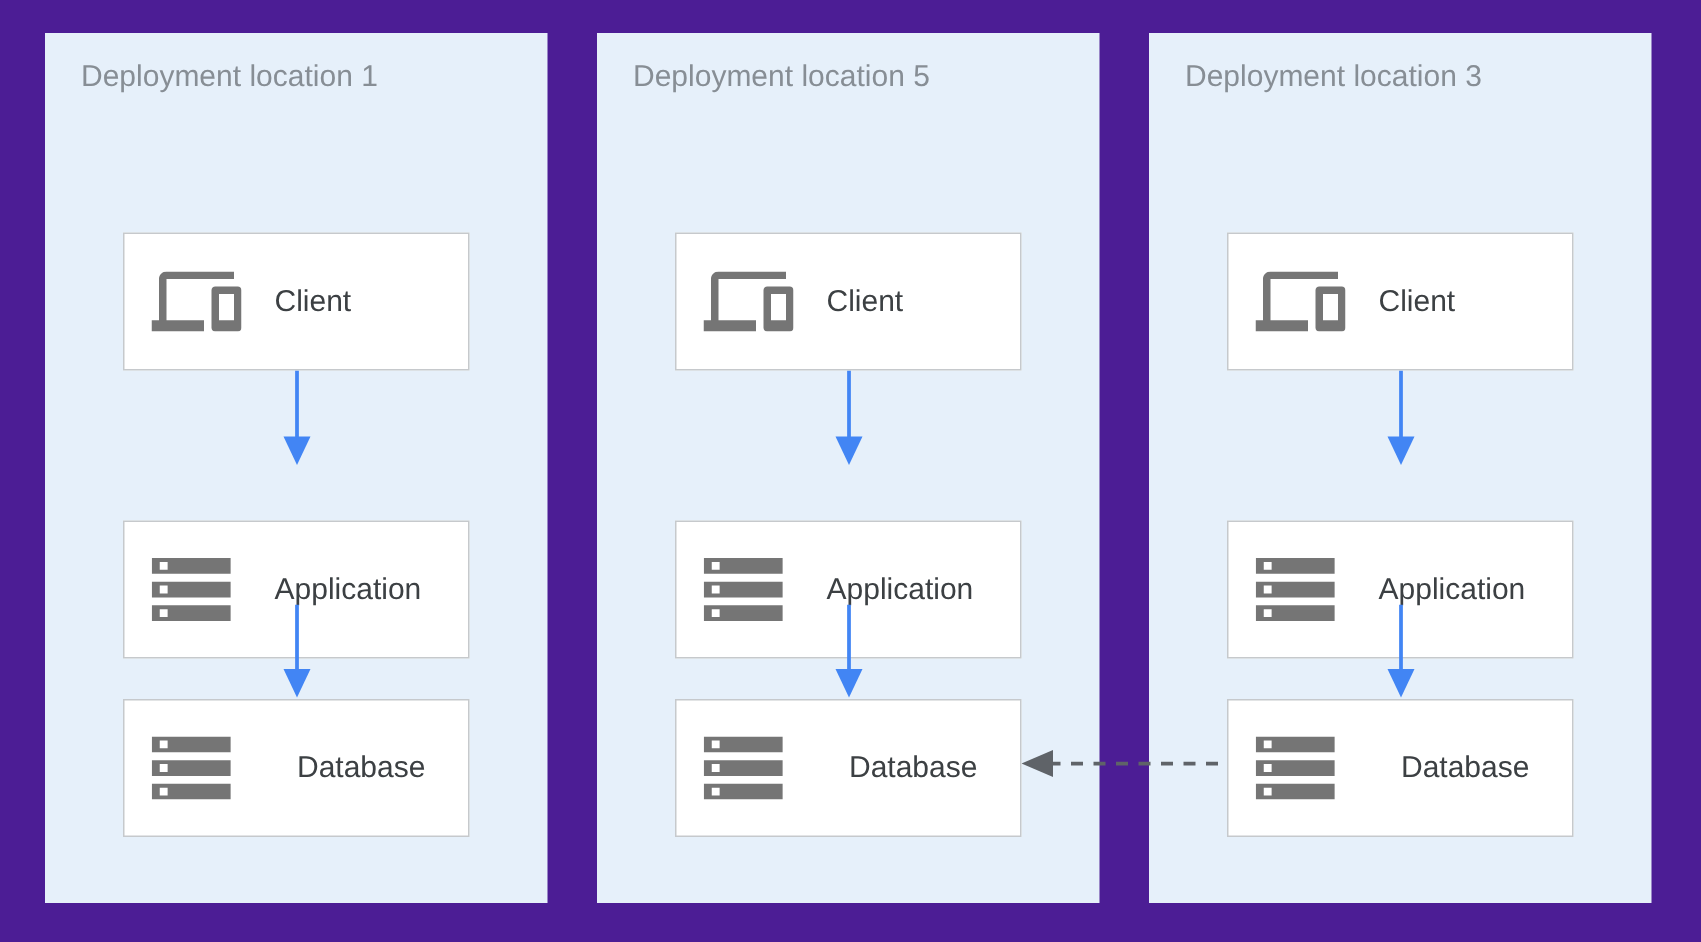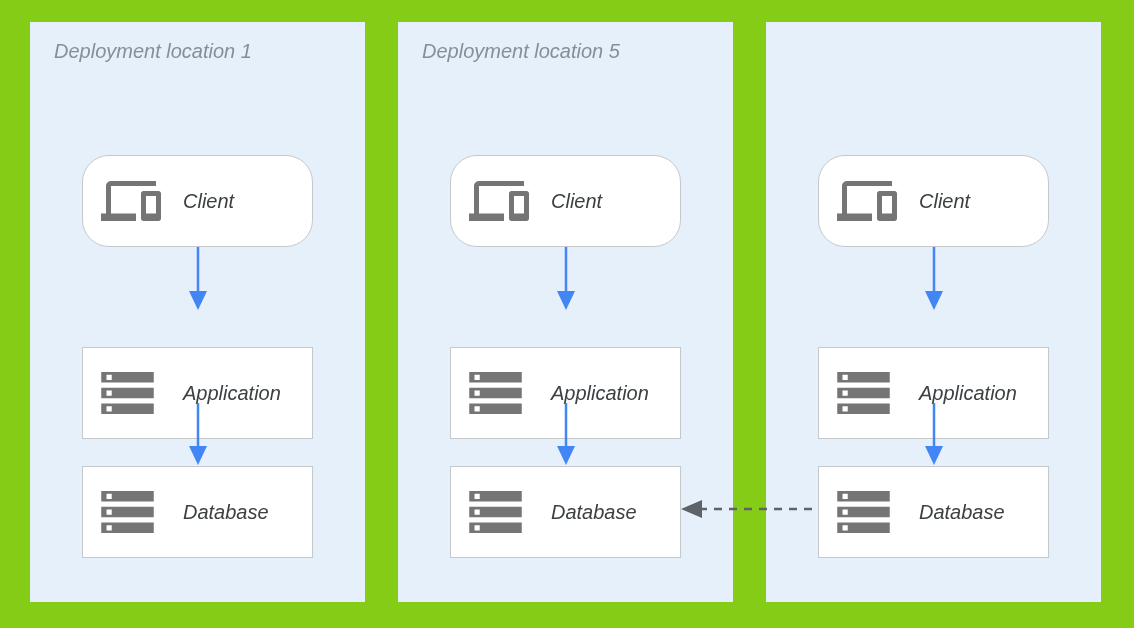--- a/index.html
+++ b/index.html
@@ -10,24 +10,23 @@
     --label-text:#3C4043;
     --icon-gray:#757575;
     --arrow-blue:#4285F4;
     --dash-gray:#5F6368;
   }
   *{box-sizing:border-box;}
   html,body{margin:0;padding:0;background:#FFFFFF;}
   .canvas{
     position:relative;
     width:1134px;height:628px;
-    background:#84cc16;
+    background:#4c1d95;
     font-family:"Liberation Sans", sans-serif;
     overflow:hidden;
-    font-style:italic;
   }
   .panel{
     position:absolute;top:22px;width:335px;height:580px;
     background:var(--panel-bg);
   }
   .panel-1{left:30px;}
   .panel-2{left:398px;}
   .panel-3{left:766px;}
   .panel-title{
     position:absolute;left:24px;top:16px;
@@ -35,23 +34,23 @@
     color:var(--title-text);
     white-space:nowrap;
   }
   .node{
     position:absolute;left:52px;width:231px;height:92px;
     background:var(--node-bg);
     border:1px solid var(--node-border);
     display:flex;align-items:center;
     padding-left:18px;
   }
-  .node-client{top:133px;border-radius:27px;}
+  .node-client{top:133px;}
   .node-application{top:289px;margin-top:36px;}
-  .node-database{top:444px;}
+  .node-database{top:444px;gap:15px;}
   .node .icon-wrap{
     width:64px;display:flex;align-items:center;justify-content:flex-start;
     color:var(--icon-gray);flex:0 0 64px;
   }
   .node .icon-wrap svg{display:block;fill:currentColor;}
   .node-label{
     margin-left:18px;
     font-size:20px;color:var(--label-text);
     white-space:nowrap;
   }
@@ -157,20 +156,21 @@
       <span class="icon-wrap">
         <svg width="53" height="42" viewBox="2 4 20 16">
             <path d="M2 20h20v-4H2v4zm2-3h2v2H4v-2zM2 4v4h20V4H2zm4 3H4V5h2v2zm-4 7h20v-4H2v4zm2-3h2v2H4v-2z"></path>
           </svg>
       </span>
       <span class="node-label">Database</span>
     </div>
   </div>
 
   <div class="panel panel-3">
+    <div class="panel-title">Deployment location 3</div>
 
     <div class="node node-client">
       <span class="icon-wrap">
         <svg width="60" height="40" viewBox="0 4 24 16">
             <path d="M4 6h18V4H4c-1.1 0-2 .9-2 2v11H0v3h14v-3H4V6zm19 2h-6c-.55 0-1 .45-1 1v10c0 .55.45 1 1 1h6c.55 0 1-.45 1-1V9c0-.55-.45-1-1-1zm-1 9h-4v-7h4v7z"></path>
           </svg>
       </span>
       <span class="node-label">Client</span>
     </div>
 

